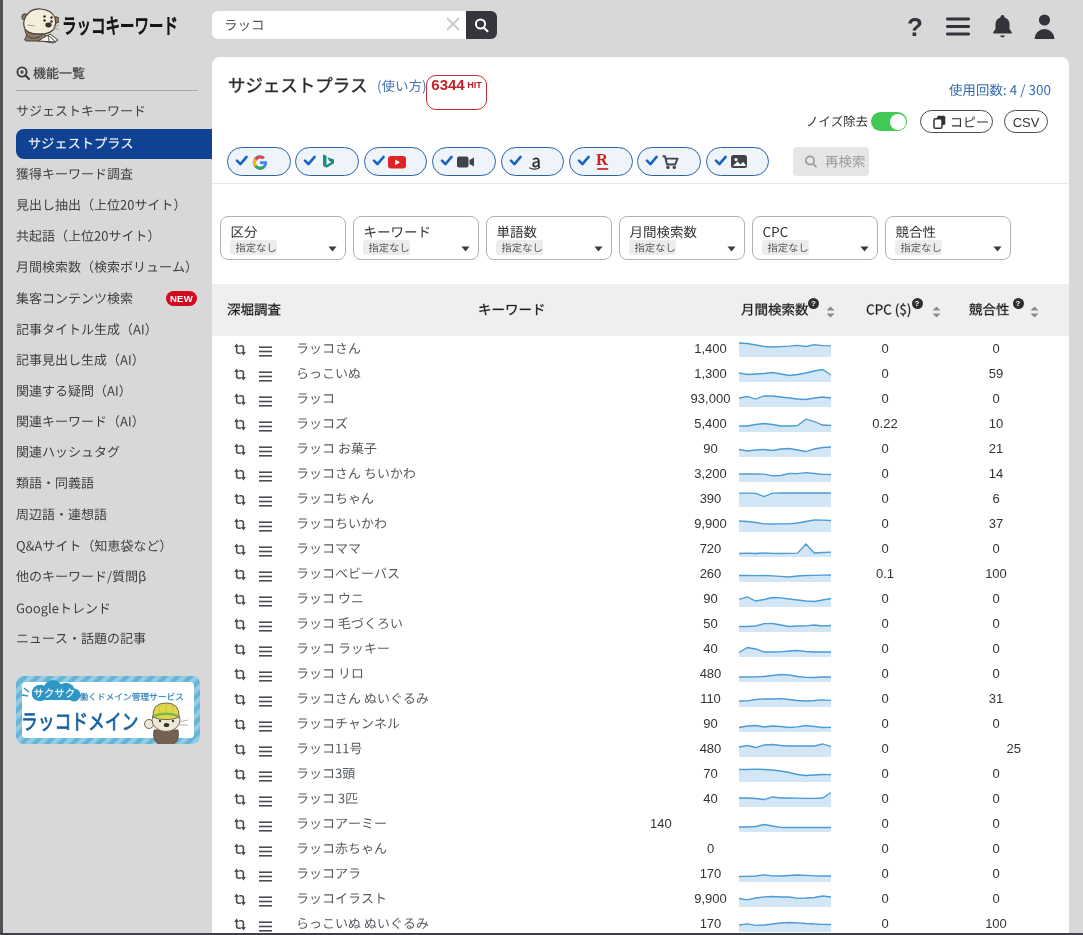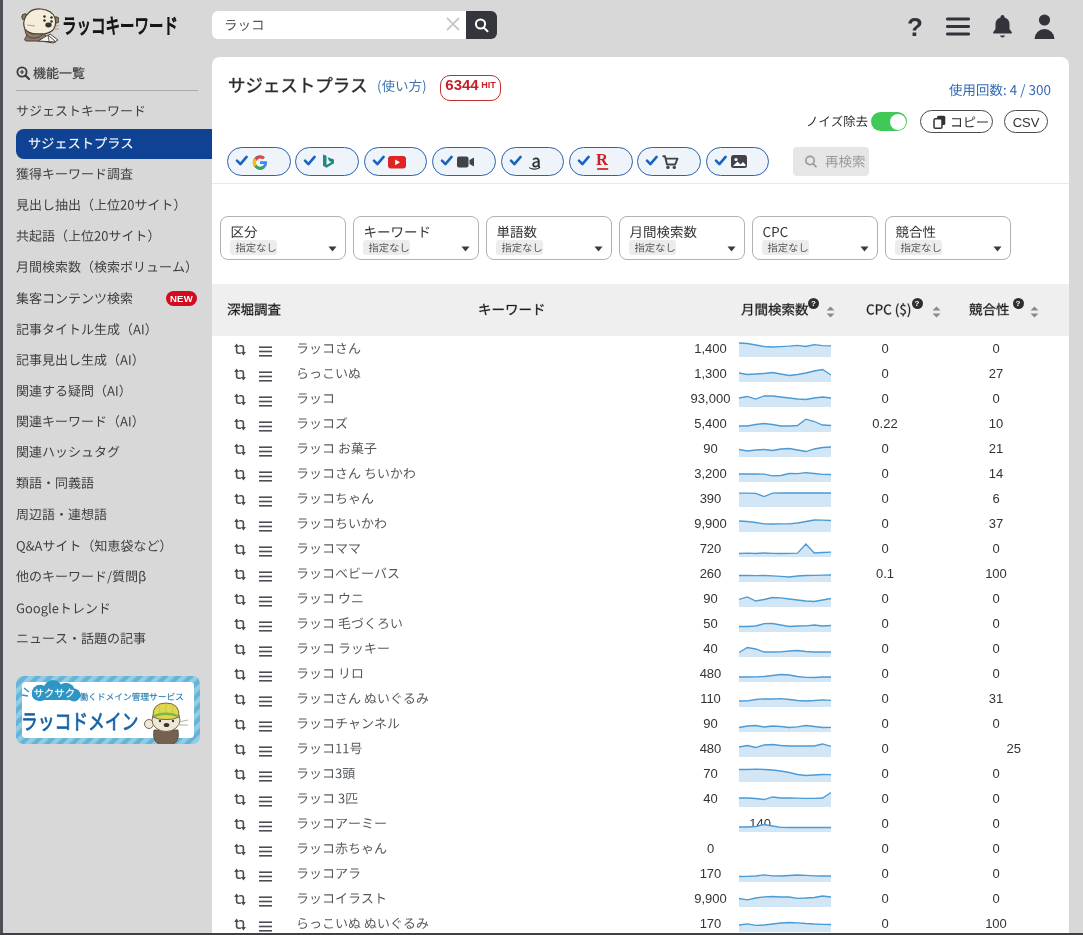--- a/index.html
+++ b/index.html
@@ -82,21 +82,21 @@
 <path d="M138 40 Q150 35.5 162 40" fill="none" stroke="#7ab648" stroke-width="2.4"></path>
 <path d="M150 27.5 V36 M143 29 Q143 34 144 37.5 M157 29 Q157 34 156 37.5" stroke="#c8c04a" stroke-width="0.8" fill="none"></path>
 <circle cx="144" cy="45" r="1.2" fill="#3a322c"></circle>
           <circle cx="157" cy="45" r="1.2" fill="#3a322c"></circle>
 <ellipse cx="150.5" cy="49" rx="2.8" ry="2.1" fill="#3a322c"></ellipse>
 <path d="M163 46 L172 44 M163 49 L172 49" stroke="#9a8d7d" stroke-width="0.7"></path>
 </g>
 </g>
 </svg></div>
 <div style="position:absolute;left:212px;top:57px;width:857px;height:878px;background:#fff;border-radius:8px 8px 0 0"></div>
-<div style="position:absolute;left:440px;top:75px;width:61px;height:26px;border:1.5px solid #c03030;border-radius:10px;background:#fff;text-align:center"><span style="font:bold 15px 'Liberation Sans',sans-serif;color:#c42028;vertical-align:1px">6344</span><span style="font:bold 9px 'Liberation Sans',sans-serif;color:#c42028;vertical-align:3px"> HIT</span></div>
+<div style="position:absolute;left:426px;top:75px;width:61px;height:35px;border:1.5px solid #c03030;border-radius:10px;background:#fff;text-align:center"><span style="font:bold 15px 'Liberation Sans',sans-serif;color:#c42028;vertical-align:1px">6344</span><span style="font:bold 9px 'Liberation Sans',sans-serif;color:#c42028;vertical-align:3px"> HIT</span></div>
 <div style="position:absolute;left:871px;top:112px;width:36px;height:19px;background:#40c957;border-radius:10px">
     <div style="position:absolute;right:1.5px;top:1.5px;width:16px;height:16px;background:#fff;border-radius:50%"></div>
   </div>
 <div style="position:absolute;left:920px;top:110px;width:73px;height:23px;border:1.5px solid #4a4a4a;border-radius:13px;background:#fff"></div>
 <div style="position:absolute;left:933px;top:115px;width:13px;height:14px"><svg width="13" height="14" viewBox="0 0 13 14">
       <rect x="4" y="0.7" width="8.3" height="9.3" rx="1.6" fill="#333"></rect>
       <rect x="1" y="3.8" width="8" height="9.5" rx="1.6" fill="#fff" stroke="#333" stroke-width="1.5"></rect>
     </svg></div>
 <div style="position:absolute;left:1004px;top:110px;width:44px;height:23px;border:1.5px solid #4a4a4a;border-radius:13px;background:#fff;text-align:center;font:13px 'Liberation Sans',sans-serif;color:#333;line-height:23px">CSV</div>
 <div style="position:absolute;left:227.0px;top:147px;width:63.5px;height:29px;background:#eff3fa;border:1.6px solid #2a62ac;border-radius:15px"><svg width="60" height="26" viewBox="0 0 60 26">
@@ -264,21 +264,21 @@
         <line x1="0" y1="5.5" x2="13" y2="5.5"></line>
         <line x1="0" y1="9.8" x2="13" y2="9.8"></line>
       </g>
     </svg></div>
 <div style="position:absolute;left:650px;top:365.5px;width:121px;height:16px;font:13px 'Liberation Sans',sans-serif;color:#333;text-align:center">1,300</div>
 <div style="position:absolute;left:739px;top:365.0px;width:92px;height:17px"><svg width="92" height="17" viewBox="0 0 92 17">
       <path d="M0,17 L0.0,8.0 L8.4,9.5 L16.7,9.0 L25.1,8.5 L33.5,7.5 L41.8,9.0 L50.2,10.5 L58.5,9.5 L66.9,8.0 L75.3,6.0 L83.6,4.5 L92.0,10.0 L92,17 Z" fill="#d3e6f5"></path>
       <polyline points="0.0,8.0 8.4,9.5 16.7,9.0 25.1,8.5 33.5,7.5 41.8,9.0 50.2,10.5 58.5,9.5 66.9,8.0 75.3,6.0 83.6,4.5 92.0,10.0" fill="none" stroke="#4a9bd6" stroke-width="1.3"></polyline>
     </svg></div>
 <div style="position:absolute;left:860px;top:365.5px;width:50px;height:16px;font:13px 'Liberation Sans',sans-serif;color:#333;text-align:center">0</div>
-<div style="position:absolute;left:971px;top:365.5px;width:50px;height:16px;font:13px 'Liberation Sans',sans-serif;color:#333;text-align:center">27</div>
+<div style="position:absolute;left:971px;top:365.5px;width:50px;height:16px;font:13px 'Liberation Sans',sans-serif;color:#333;text-align:center">59</div>
 <div style="position:absolute;left:233px;top:392.0px;width:14px;height:13px"><svg width="14" height="13" viewBox="0 0 14 13">
       <g stroke="#4c4c54" stroke-width="1.6" fill="none">
         <path d="M3.6 3.4 V8.1 a2.2 2.2 0 0 0 2.2 2.2 H7.9"></path>
         <path d="M6.2 2.7 H8.2 a2.2 2.2 0 0 1 2.2 2.2 V9.6"></path>
       </g>
       <path d="M1.1 4 L3.6 0.4 L6.1 4 Z" fill="#4c4c54"></path>
       <path d="M7.9 9 L10.4 12.6 L12.9 9 Z" fill="#4c4c54"></path>
     </svg></div>
 <div style="position:absolute;left:259px;top:393.0px;width:13px;height:11px"><svg width="13" height="11" viewBox="0 0 13 11">
       <g stroke="#4c4c54" stroke-width="1.6">
@@ -654,21 +654,21 @@
       <path d="M1.1 4 L3.6 0.4 L6.1 4 Z" fill="#4c4c54"></path>
       <path d="M7.9 9 L10.4 12.6 L12.9 9 Z" fill="#4c4c54"></path>
     </svg></div>
 <div style="position:absolute;left:259px;top:818.0px;width:13px;height:11px"><svg width="13" height="11" viewBox="0 0 13 11">
       <g stroke="#4c4c54" stroke-width="1.6">
         <line x1="0" y1="1.2" x2="13" y2="1.2"></line>
         <line x1="0" y1="5.5" x2="13" y2="5.5"></line>
         <line x1="0" y1="9.8" x2="13" y2="9.8"></line>
       </g>
     </svg></div>
-<div style="position:absolute;left:650px;top:815.5px;width:121px;height:16px;font:13px 'Liberation Sans',sans-serif;color:#333;text-align:right">140</div>
+<div style="position:absolute;left:650px;top:815.5px;width:121px;height:16px;font:13px 'Liberation Sans',sans-serif;color:#333;text-align:left">140</div>
 <div style="position:absolute;left:739px;top:815.0px;width:92px;height:17px"><svg width="92" height="17" viewBox="0 0 92 17">
       <path d="M0,17 L0.0,12.0 L8.4,12.0 L16.7,11.5 L25.1,9.5 L33.5,11.0 L41.8,12.3 L50.2,12.5 L58.5,12.4 L66.9,12.5 L75.3,12.4 L83.6,12.5 L92.0,12.5 L92,17 Z" fill="#d3e6f5"></path>
       <polyline points="0.0,12.0 8.4,12.0 16.7,11.5 25.1,9.5 33.5,11.0 41.8,12.3 50.2,12.5 58.5,12.4 66.9,12.5 75.3,12.4 83.6,12.5 92.0,12.5" fill="none" stroke="#4a9bd6" stroke-width="1.3"></polyline>
     </svg></div>
 <div style="position:absolute;left:860px;top:815.5px;width:50px;height:16px;font:13px 'Liberation Sans',sans-serif;color:#333;text-align:center">0</div>
 <div style="position:absolute;left:971px;top:815.5px;width:50px;height:16px;font:13px 'Liberation Sans',sans-serif;color:#333;text-align:center">0</div>
 <div style="position:absolute;left:233px;top:842.0px;width:14px;height:13px"><svg width="14" height="13" viewBox="0 0 14 13">
       <g stroke="#4c4c54" stroke-width="1.6" fill="none">
         <path d="M3.6 3.4 V8.1 a2.2 2.2 0 0 0 2.2 2.2 H7.9"></path>
         <path d="M6.2 2.7 H8.2 a2.2 2.2 0 0 1 2.2 2.2 V9.6"></path>

